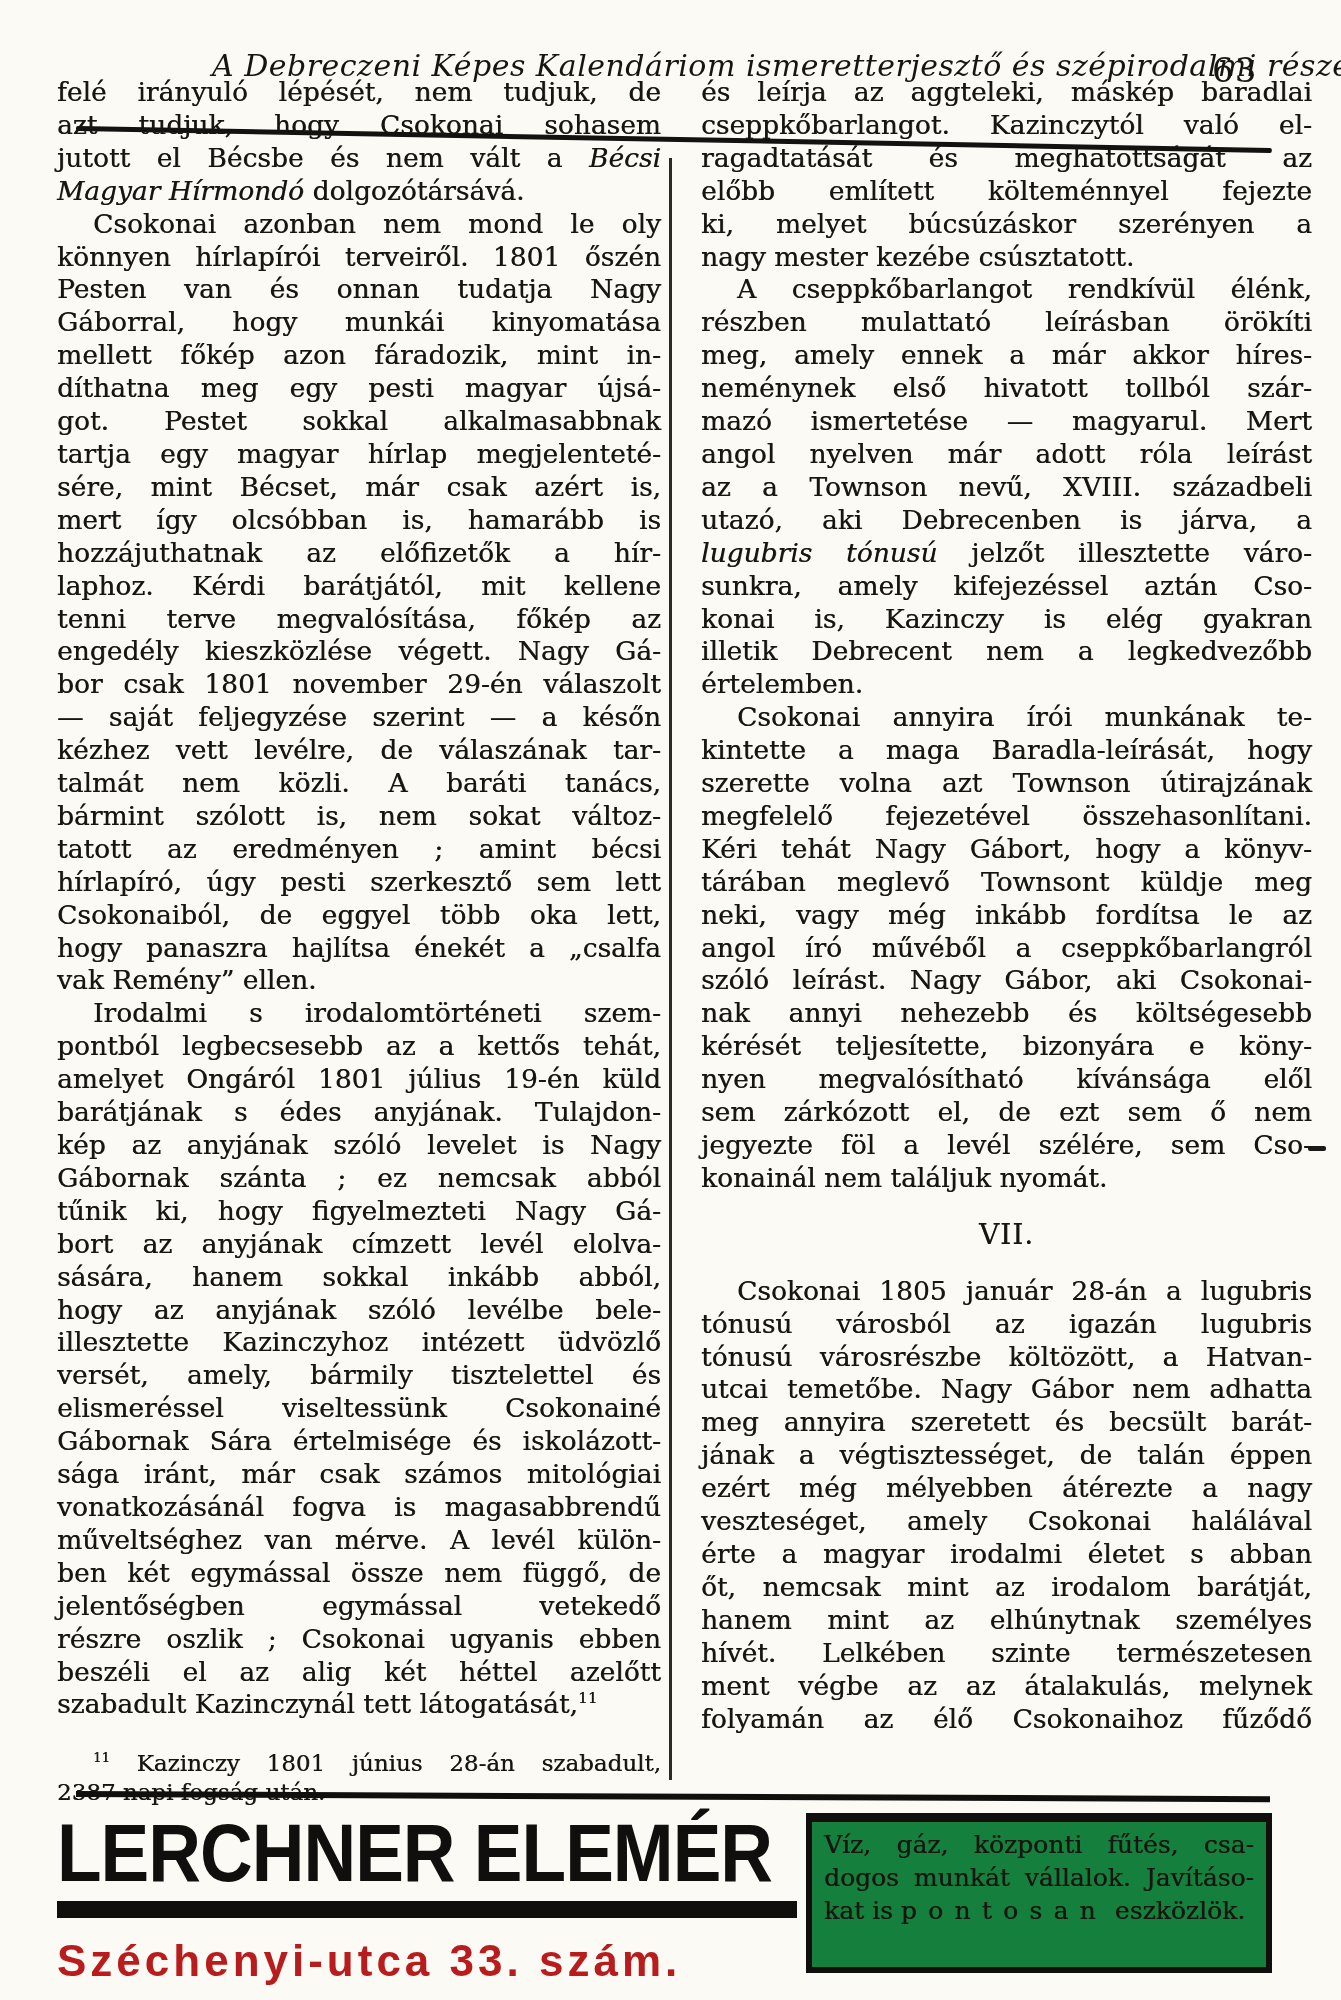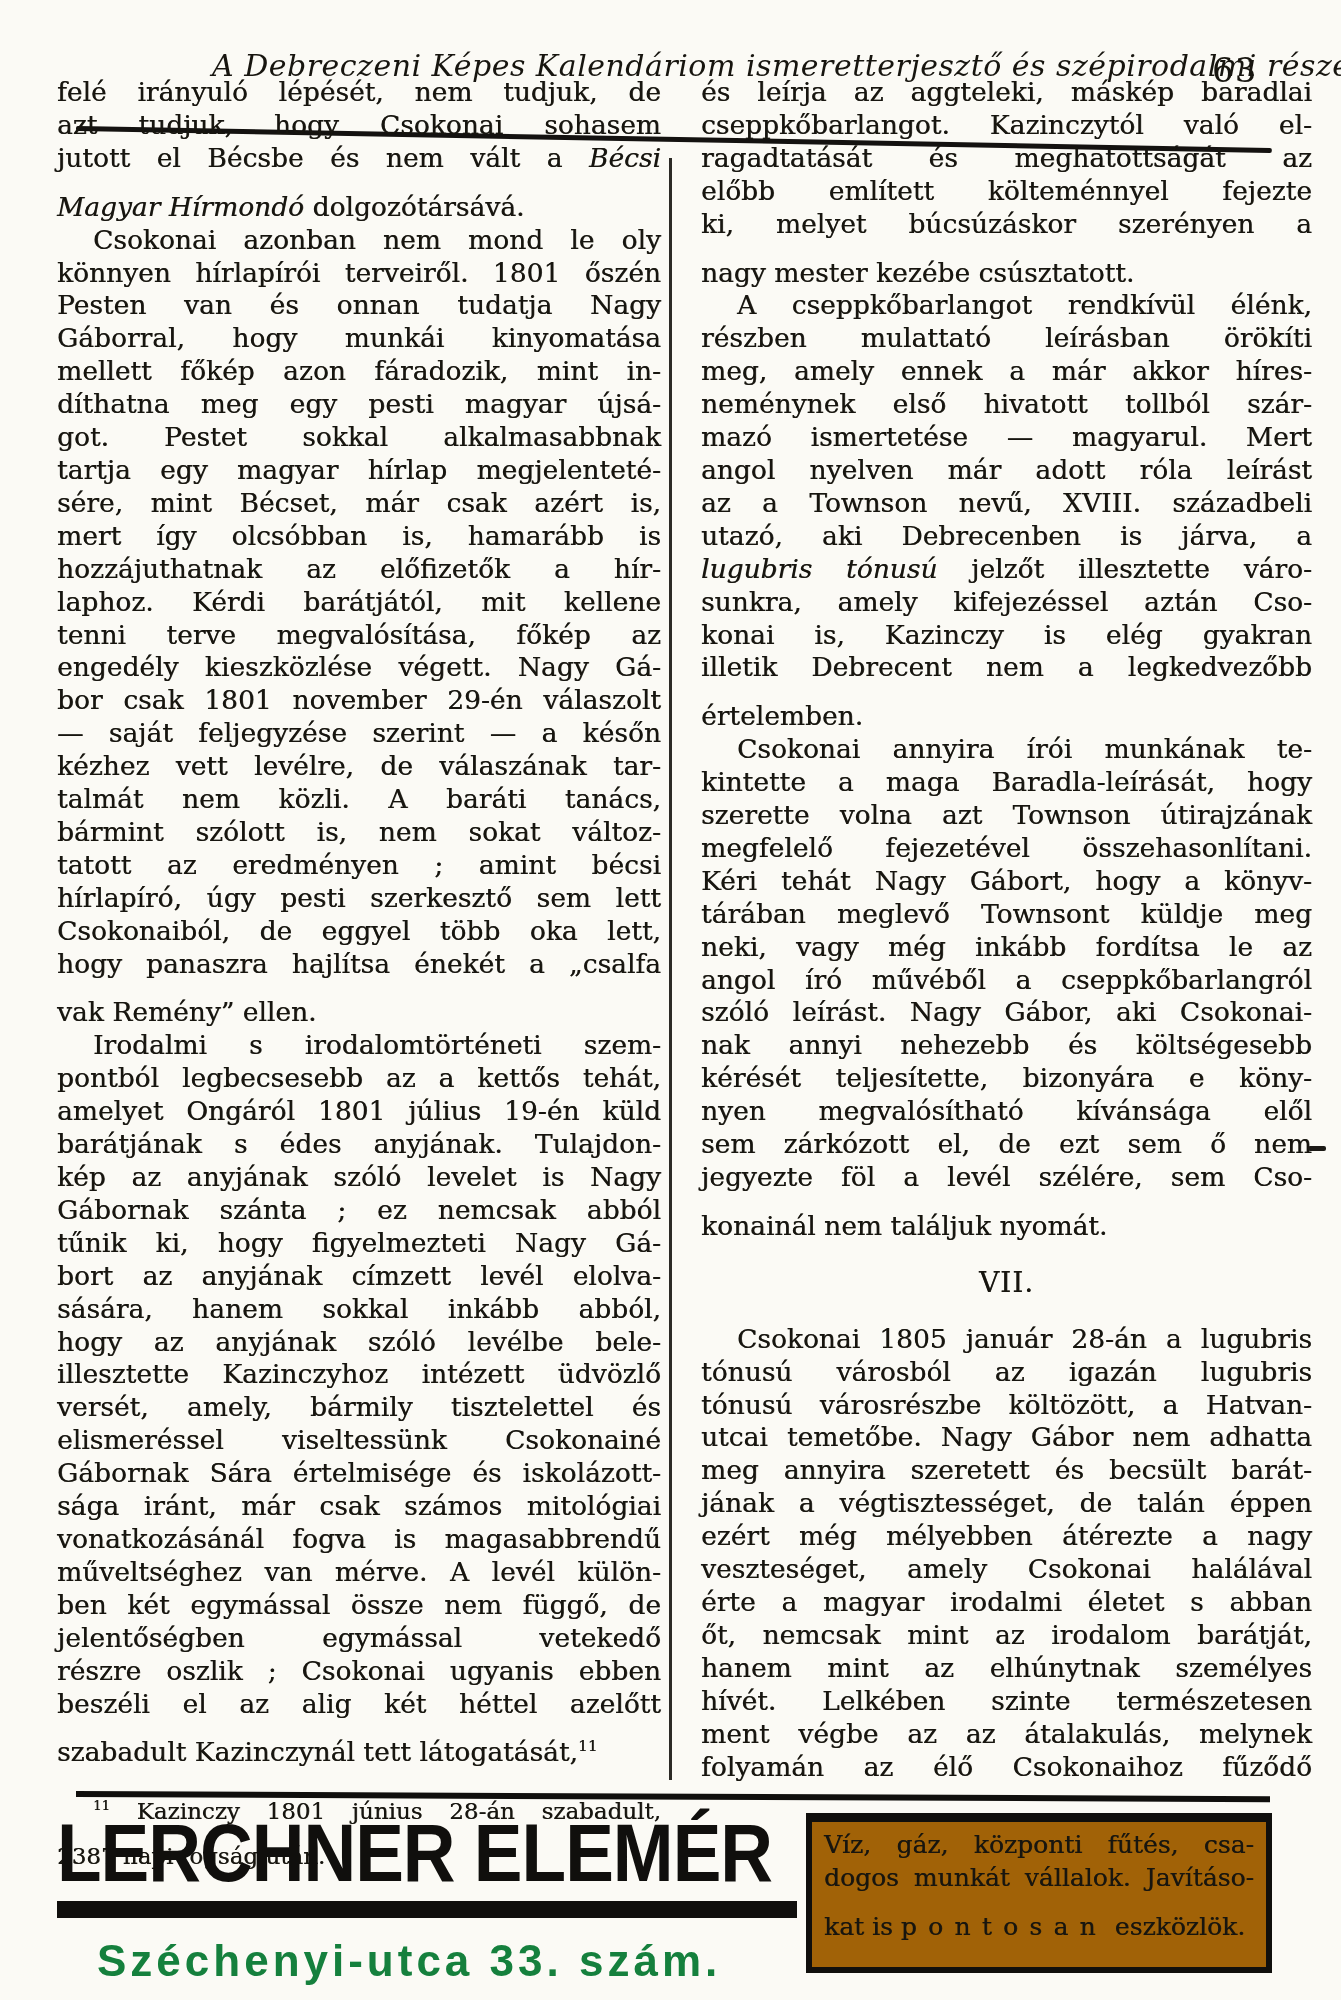--- a/index.html
+++ b/index.html
@@ -27,21 +27,21 @@
   }
   .column{position:absolute; top:76px;}
   .col-left{left:57px;  width:604px;}
   .col-right{left:701px; width:611px;}
   .line{
     font-size:26.5px; line-height:32.9px;
     text-align:justify; text-align-last:justify;
     text-shadow:0.4px 0 0 rgba(23,21,15,0.75);
   }
   .line.p{text-indent:36px;}
-  .line.end{text-align-last:left;margin-top:16px;}
+  .line.end{text-align-last:left;}
   .line.small{font-size:23px; line-height:29px;}
   .line.gap{margin-top:28px;}
   .line.hd{
     margin:24px 0 23px; font-size:28px;
     text-align:center; text-align-last:center; letter-spacing:1px;
   }
   .it{font-style:italic;}
   .sup{font-size:0.58em; vertical-align:super; line-height:0;}
   .ls{letter-spacing:0.45em;}
   
@@ -59,26 +59,26 @@
     font-family:"Liberation Sans", sans-serif; font-weight:bold;
     font-size:73px; letter-spacing:-1px; white-space:nowrap;
     transform:scale(1,1.12); transform-origin:left top; color:#100f0d;
   }
   .ad-bar{
     position:absolute; left:57px; top:1901px; width:740px; height:17px; background:#100f0d;
   }
   .ad-address{
     position:absolute; left:57px; top:1936px;
     font-family:"Liberation Sans", sans-serif; font-weight:bold;
-    font-size:44px; letter-spacing:4px; white-space:nowrap; color:#15803d;margin-left:40px;
+    font-size:44px; letter-spacing:4px; white-space:nowrap; color:#b91c1c;
   }
   .ad-box{
     position:absolute; left:806px; top:1813px; width:466px; height:160px;
     border:6px solid #100f0d; border-top-width:9px; box-sizing:border-box;
-    padding:6px 12px 0 12px; background:#a16207;
+    padding:6px 12px 0 12px; background:#15803d;
   }
   .ad-box .line{font-size:25px; line-height:33px;}
 </style>
 </head>
 <body>
 
 <div class="page">
 
   <div class="hdr-title">A Debreczeni Képes Kalendáriom ismeretterjesztő és szépirodalmi része.</div>
   <div class="hdr-page-num">63</div>

